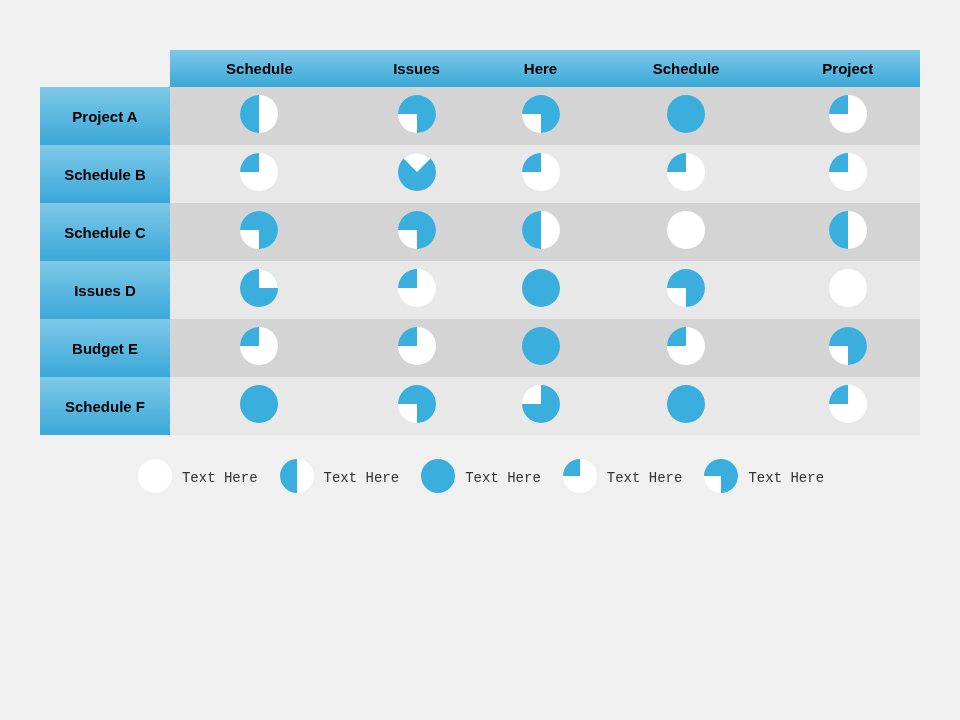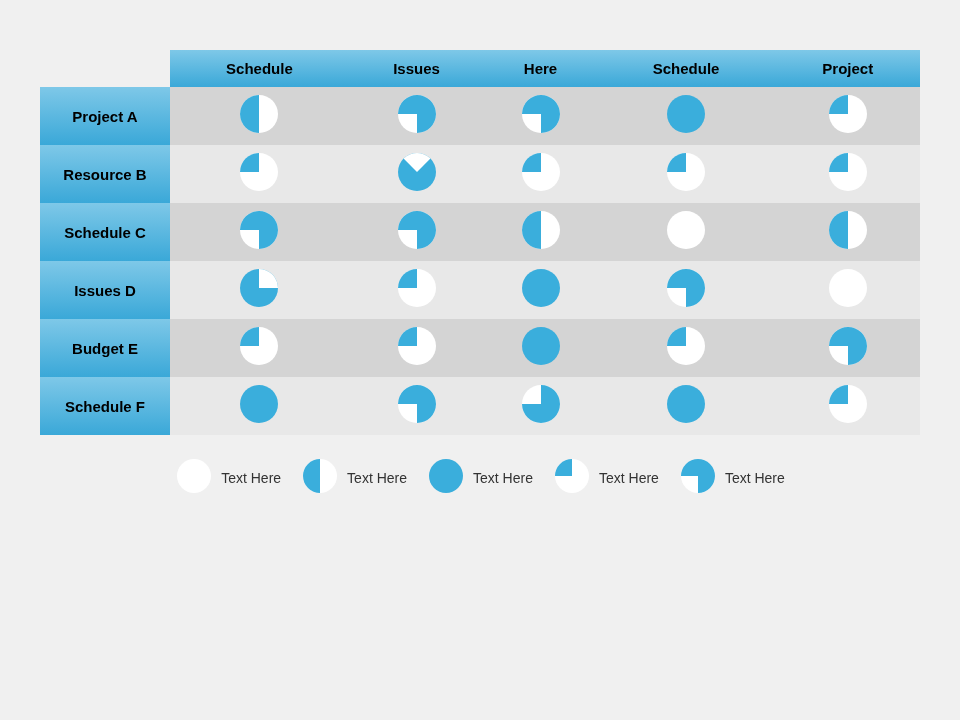--- a/index.html
+++ b/index.html
@@ -73,20 +73,21 @@
       justify-content: center;
       gap: 20px;
       margin-top: 22px;
     }
     .legend-item {
       display: flex;
       align-items: center;
       gap: 8px;
       font-size: 14px;
       color: #333;
+      font-family: Liberation Mono, monospace;
     }
     .legend-item svg {
       width: 38px;
       height: 38px;
     }
   </style>
 </head>
 <body>
 
 <div class="page">
@@ -127,21 +128,21 @@
             <td><svg width="42" height="42" viewBox="0 0 42 42" xmlns="http://www.w3.org/2000/svg">
                 <circle cx="21" cy="21" r="19" fill="#3aaedc" stroke="#3aaedc" stroke-width="2"></circle>
               </svg></td>
             <td><svg width="42" height="42" viewBox="0 0 42 42" xmlns="http://www.w3.org/2000/svg">
                 <circle cx="21" cy="21" r="19" fill="#ffffff" stroke="#3aaedc" stroke-width="2"></circle>
                 <path d="M21,21 L2,21.000000000000004 A19,19 0 0,1 20.999999999999996,2 Z" fill="#3aaedc"></path>
                 <circle cx="21" cy="21" r="19" fill="none" stroke="#3aaedc" stroke-width="2"></circle>
               </svg></td>
           </tr>
           <tr class="data-row">
-            <td>Resource B</td>
+            <td>Schedule B</td>
             <td><svg width="42" height="42" viewBox="0 0 42 42" xmlns="http://www.w3.org/2000/svg">
                 <circle cx="21" cy="21" r="19" fill="#ffffff" stroke="#3aaedc" stroke-width="2"></circle>
                 <path d="M21,21 L2,21.000000000000004 A19,19 0 0,1 20.999999999999996,2 Z" fill="#3aaedc"></path>
                 <circle cx="21" cy="21" r="19" fill="none" stroke="#3aaedc" stroke-width="2"></circle>
               </svg></td>
             <td><svg width="42" height="42" viewBox="0 0 42 42" xmlns="http://www.w3.org/2000/svg">
                 <circle cx="21" cy="21" r="19" fill="#3aaedc" stroke="#3aaedc" stroke-width="2"></circle>
                 <path d="M21,21 L7.564971157455593,7.564971157455599 A19,19 0 0,1 34.4350288425444,7.564971157455593 Z" fill="#ffffff"></path>
                 <circle cx="21" cy="21" r="19" fill="none" stroke="#3aaedc" stroke-width="2"></circle>
               </svg></td>

